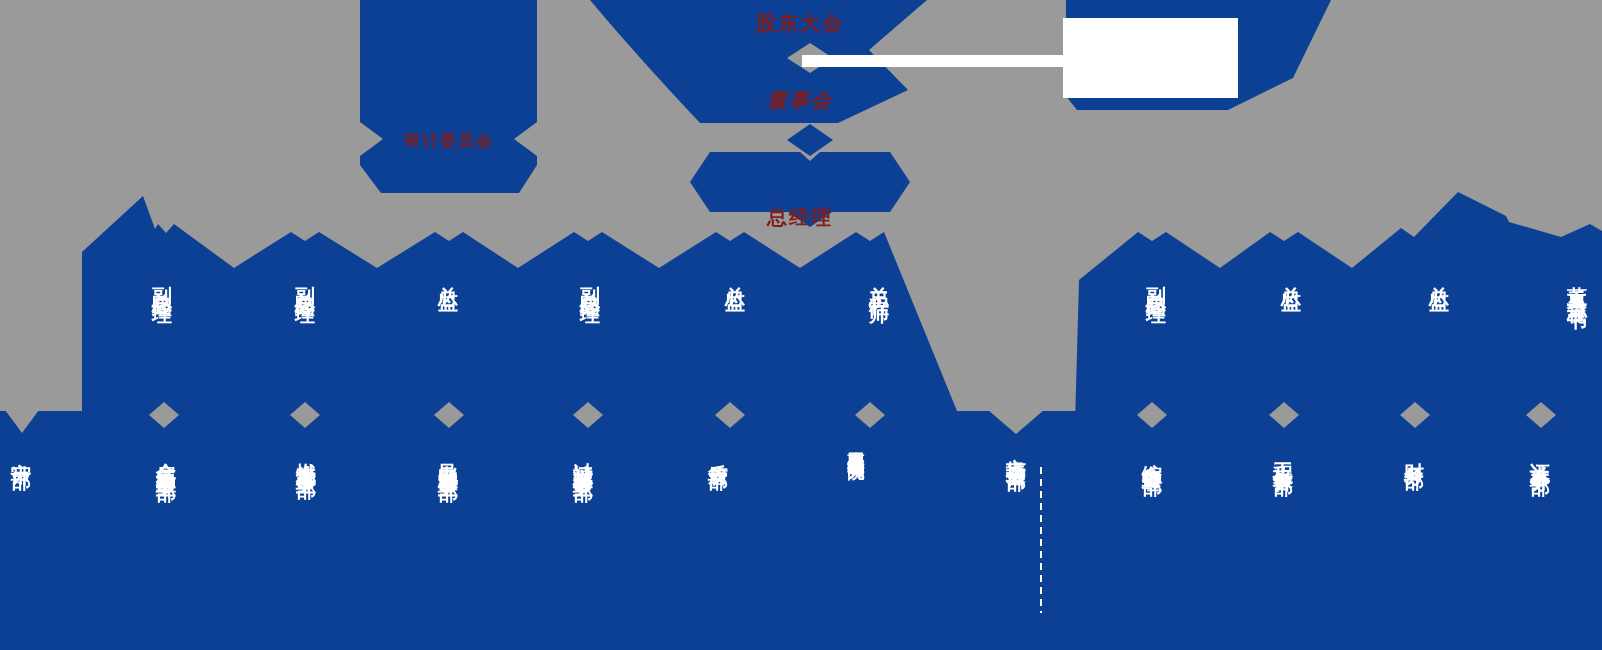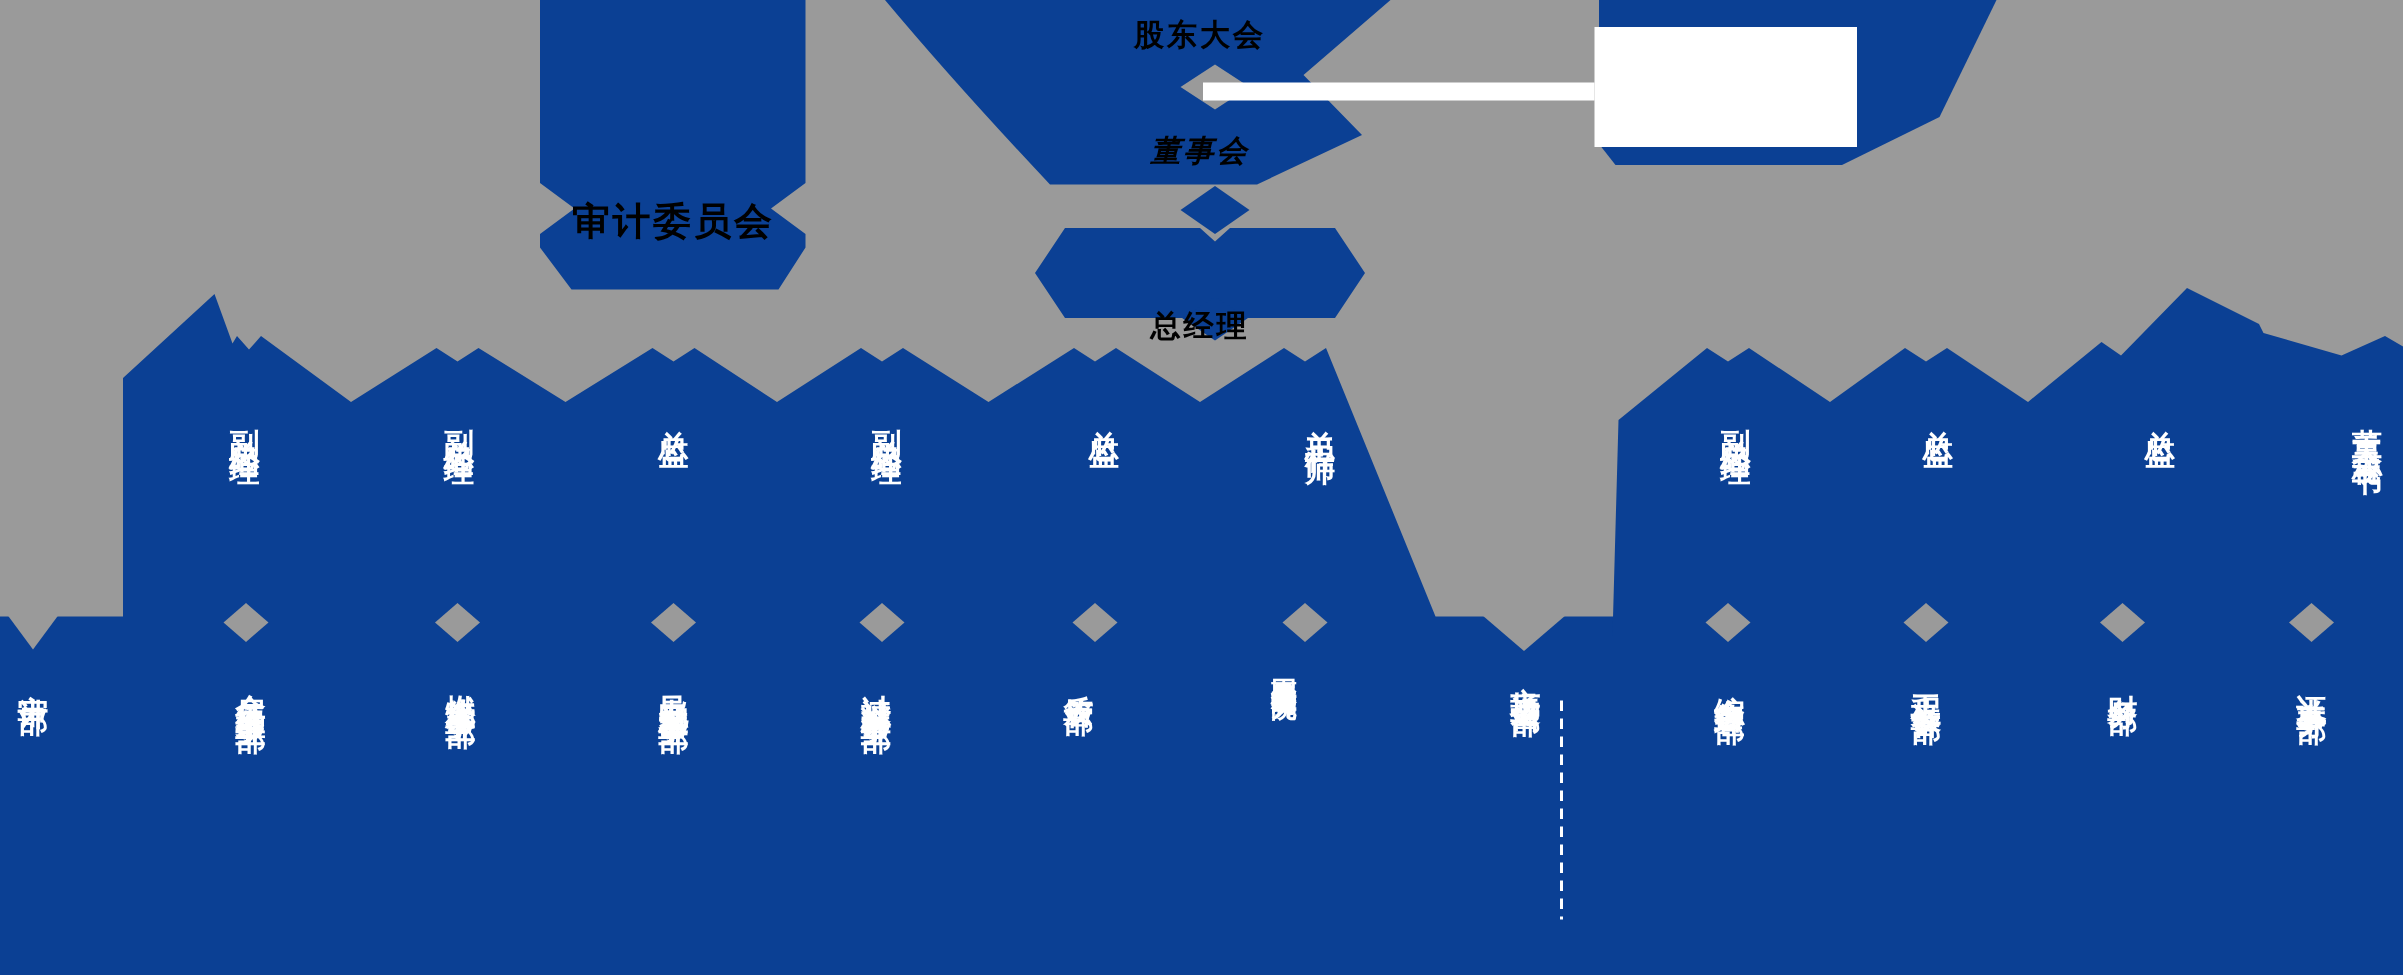--- a/index.html
+++ b/index.html
@@ -5,21 +5,21 @@
   html,body{margin:0;padding:0;}
   body{
     width:1602px;height:650px;position:relative;overflow:hidden;
     background:#9a9a9a;
     font-family:"Liberation Sans","DejaVu Sans",sans-serif;
   }
   #stage{position:absolute;left:0;top:0;width:1602px;height:650px;}
   svg{position:absolute;left:0;top:0;}
   .hlabel{
     position:absolute;transform:translateX(-50%);
-    color:#000000;font-weight:bold;font-size:20px;letter-spacing:2px;
+    color:#7f1d1d;font-weight:bold;font-size:20px;letter-spacing:2px;
     white-space:nowrap;z-index:5;
   }
   .vtext{
     position:absolute;transform:translateX(-50%);
     writing-mode:vertical-rl;text-orientation:upright;
     color:#fff;font-weight:bold;font-size:20px;letter-spacing:6px;
     z-index:5;white-space:nowrap;
   }
   .vdept{letter-spacing:3px;}
   .vdept-long{font-size:17px;letter-spacing:1px;}
@@ -77,21 +77,21 @@
     <polygon fill="#9a9a9a" points="1269,415 1284,402 1299,415 1284,428"></polygon>
     <polygon fill="#9a9a9a" points="1400,415 1415,402 1430,415 1415,428"></polygon>
     <polygon fill="#9a9a9a" points="1526,415 1541,402 1556,415 1541,428"></polygon>
 
     <line x1="1041" y1="467" x2="1041" y2="613" stroke="#ffffff" stroke-width="2" stroke-dasharray="7 5"></line>
   </svg>
 
   <div class="hlabel" style="left:800px;top:10px;">股东大会</div>
   <div class="hlabel" style="left:800px;top:87px;font-style:italic;">董事会</div>
   <div class="hlabel" style="left:800px;top:171px;margin-top:33px;">总经理</div>
-  <div class="hlabel" style="left:449px;top:131px;font-size:25px;">审计委员会</div>
+  <div class="hlabel" style="left:449px;top:131px;font-size:16px;">审计委员会</div>
 
   <div class="vtext" style="left:163px;top:270px;">副总经理</div>
   <div class="vtext" style="left:306px;top:270px;">副总经理</div>
   <div class="vtext" style="left:449px;top:270px;">总监</div>
   <div class="vtext" style="left:591px;top:270px;">副总经理</div>
   <div class="vtext" style="left:736px;top:270px;">总监</div>
   <div class="vtext" style="left:880px;top:270px;">总工程师</div>
   <div class="vtext" style="left:1157px;top:270px;">副总经理</div>
   <div class="vtext" style="left:1292px;top:270px;">总监</div>
   <div class="vtext" style="left:1440px;top:270px;">总监</div>

